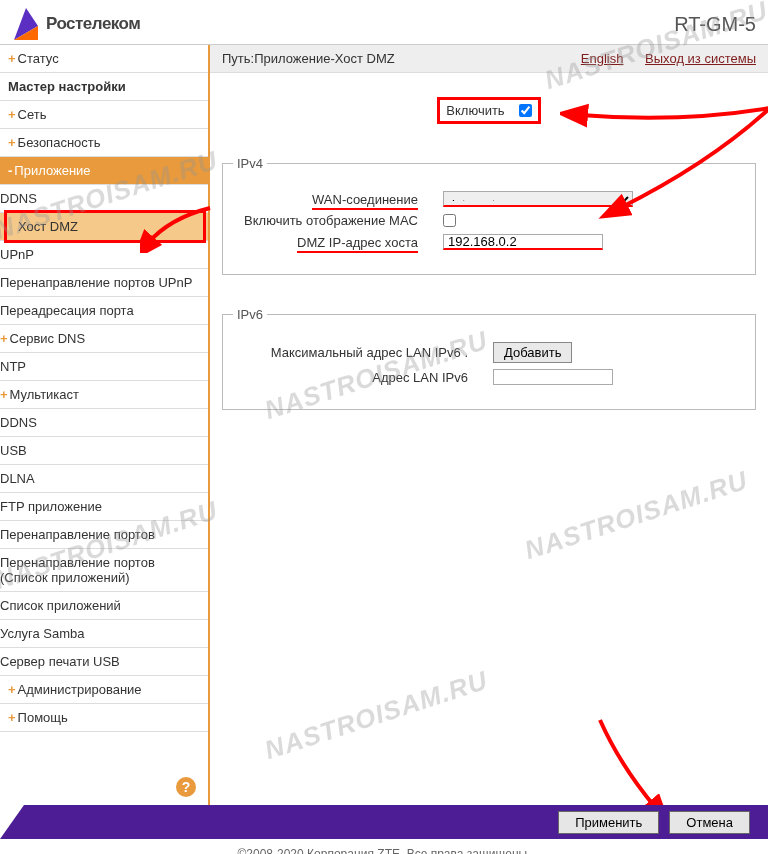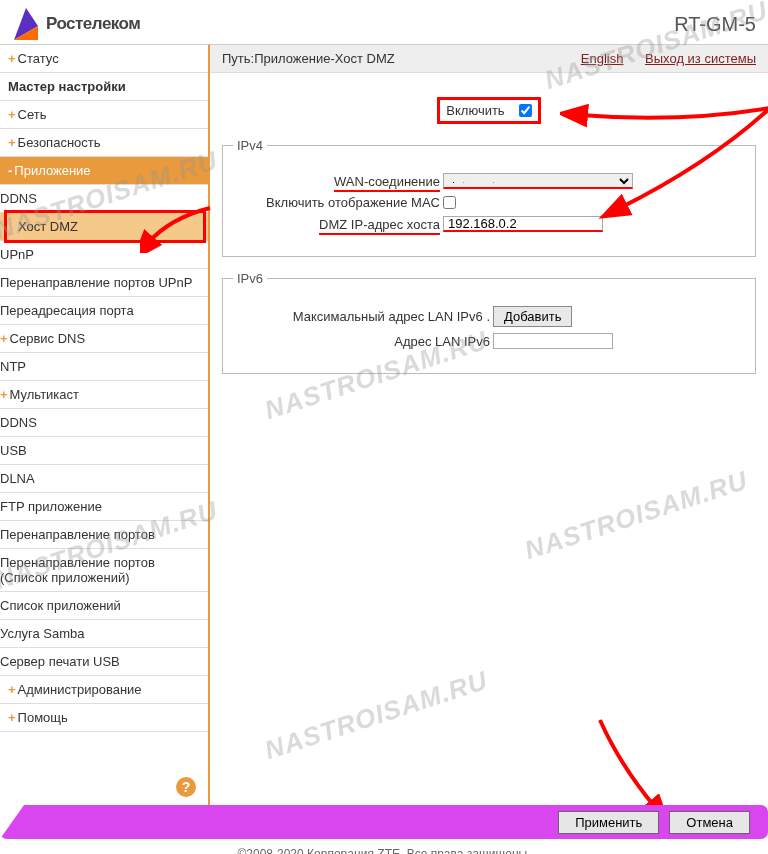--- a/index.html
+++ b/index.html
@@ -18,32 +18,32 @@
 .nav-item.active-section { background: #e89a3c; color: #fff; padding-left: 8px; }
 .nav-item.active-section .plus { color: #fff; }
 .nav-item.sub { padding-left: 0; font-weight: normal; }
 .nav-item.sub-active { background: #f5c98a; padding-left: 18px; font-weight: normal; }
 .help-wrap { margin-top: auto; text-align: right; padding: 8px 12px; }
 .help-icon { display: inline-flex; width: 20px; height: 20px; border-radius: 50%; background: #e89a3c; color: #fff; align-items: center; justify-content: center; font-weight: bold; font-size: 14px; }
 .main { flex: 1; display: flex; flex-direction: column; }
 .topbar { display: flex; justify-content: space-between; padding: 6px 12px; background: #eee; border-bottom: 1px solid #ddd; }
 .topbar a { color: #7f1d1d; text-decoration: underline; margin-left: 18px; }
 .content { padding: 12px; flex: 1; position: relative; }
-fieldset { border: 1px solid #bbb; margin: 14px 0; padding: 14px 10px 18px; }
+fieldset { border: 1px solid #bbb; margin: 32px 0; padding: 14px 10px 18px; }
 legend { padding: 0 4px; font-size: 13px; color: #555; }
 .row { display: flex; align-items: center; margin: 6px 0; }
-.row label { width: 210px; text-align: right; padding-right: 3px; font-size: 13px; }
+.row label { width: 210px; text-align: right; padding-right: 25px; font-size: 13px; }
 .row input[type="text"], .row select { height: 16px; font-size: 13px; padding: 4px 4px; border: 1px solid #aaa; }
 .row select { width: 190px; }
 .row input[type="text"] { width: 160px; }
 .center-row { text-align: center; margin: 12px 0 6px; }
 .btn-add { font-size: 13px; padding: 2px 10px; border: 1px solid #888; background: #e9e9e9; cursor: pointer; }
 .highlight-red { border: 3px solid red; padding: 3px 6px; display: inline-flex; align-items: center; gap: 14px; }
 .sub-highlight { border: 3px solid red; position: absolute; left: 4px; right: 2px; top: -3px; bottom: -3px; pointer-events: none; }
-.footer-bar { background: #d946ef; height: 34px; display: flex; align-items: center; justify-content: flex-end; padding-right: 18px; gap: 10px; position: relative; border-radius: 7px; }
+.footer-bar { background: #4c1d95; height: 34px; display: flex; align-items: center; justify-content: flex-end; padding-right: 18px; gap: 10px; position: relative; }
 .footer-bar::before { content: ""; position: absolute; left: 0; top: 0; width: 0; height: 0; border-top: 34px solid #fff; border-right: 24px solid transparent; }
 .footer-btn { padding: 3px 16px; border: 1px solid #666; background: #e6e6e6; font-size: 13px; cursor: pointer; }
 .copyright { text-align: center; padding: 8px 0 20px; font-size: 12px; color: #666; }
 .wm { position: absolute; color: rgba(150,150,150,0.35); font-size: 26px; font-weight: bold; transform: rotate(-18deg); pointer-events: none; font-style: italic; letter-spacing: 1px; }
 .arrow { position: absolute; pointer-events: none; }
 </style>
 </head>
 <body>
 
 <div class="header">

